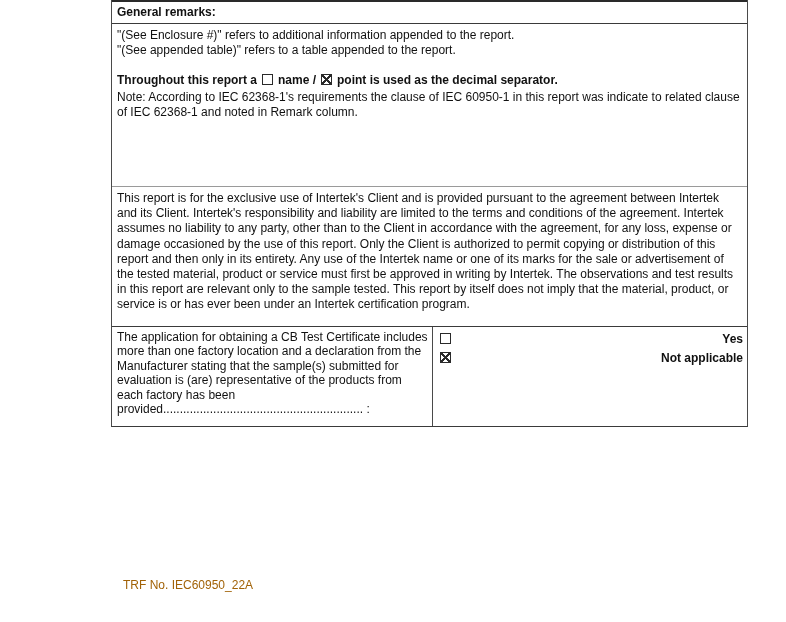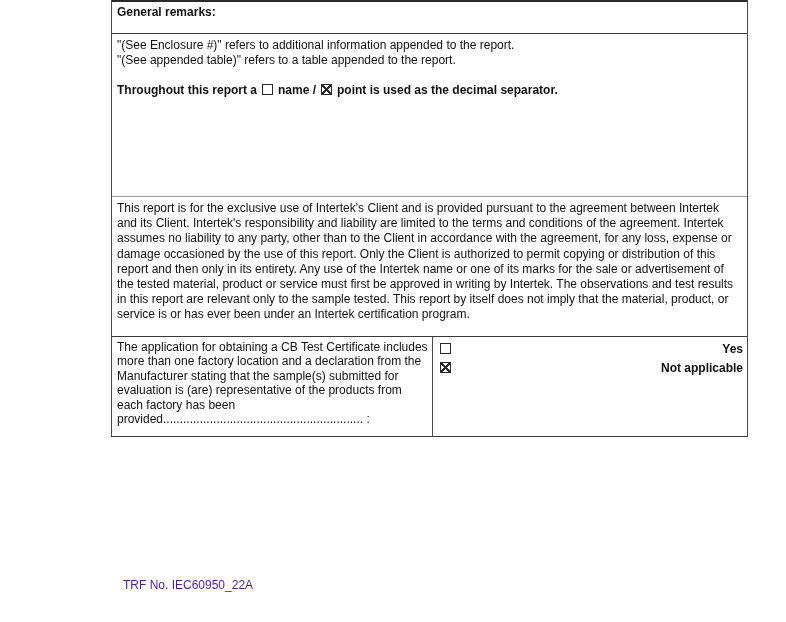--- a/index.html
+++ b/index.html
@@ -18,21 +18,21 @@
     width: 637px;
     border-left: 1px solid #4a4a4a;
     border-right: 1px solid #4a4a4a;
     border-bottom: 1px solid #3a3a3a;
     background: #fff;
   }
 
   .row-sliver { height: 1px; border-bottom: 2px solid #2a2a2a; }
 
   .section-header {
-    height: 32px;
+    height: 22px;
     border-bottom: 1px solid #3a3a3a;
     font-size: 12px; font-weight: bold;
     line-height: 21px;
     padding-left: 5px;
     overflow: hidden;
   }
 
   .remarks-cell {
     height: 163px;
     border-bottom: 1px solid #9a9a9a;
@@ -91,41 +91,42 @@
   .cb.checked {
     background-image:
       linear-gradient(45deg,  transparent 43%, #2a2a2a 43%, #2a2a2a 57%, transparent 57%),
       linear-gradient(135deg, transparent 43%, #2a2a2a 43%, #2a2a2a 57%, transparent 57%);
   }
 
   .page-footer {
     position: absolute;
     left: 123px; top: 578px;
     font-size: 12px;
-    color: #4c1d95;
+    color: #a16207;
   }
 </style>
 </head>
 <body>
 
 <div class="trf-table">
 
   <div class="row-sliver"></div>
 
   <div class="section-header">
     <span>General remarks:</span>
   </div>
 
   <div class="remarks-cell">
     <p>"(See Enclosure #)" refers to additional information appended to the report.</p>
     <p>"(See appended table)" refers to a table appended to the report.</p>
 
     <p class="p-decimal"><span>Throughout this report a</span><span class="cb cb-inline"></span><span>name /</span><span class="cb cb-inline checked"></span><span>point is used as the decimal separator.</span></p>
 
 
+    <p class="p-note">Note: According to IEC 62368-1's requirements the clause of IEC 60950-1 in this report was indicate to related clause of IEC 62368-1 and noted in Remark column.</p>
   </div>
 
   <div class="disclaimer-cell">
     <span>This report is for the exclusive use of Intertek's Client and is provided pursuant to the agreement between Intertek and its Client. Intertek's responsibility and liability are limited to the terms and conditions of the agreement. Intertek assumes no liability to any party, other than to the Client in accordance with the agreement, for any loss, expense or damage occasioned by the use of this report. Only the Client is authorized to permit copying or distribution of this report and then only in its entirety. Any use of the Intertek name or one of its marks for the sale or advertisement of the tested material, product or service must first be approved in writing by Intertek. The observations and test results in this report are relevant only to the sample tested. This report by itself does not imply that the material, product, or service is or has ever been under an Intertek certification program.</span>
   </div>
 
 
   <div class="decl-row">
     <div class="decl-question">
       <span>The application for obtaining a CB Test Certificate includes more than one factory location and a declaration from the Manufacturer stating that the sample(s) submitted for evaluation is (are) representative of the products from each factory has been provided............................................................ :</span>

